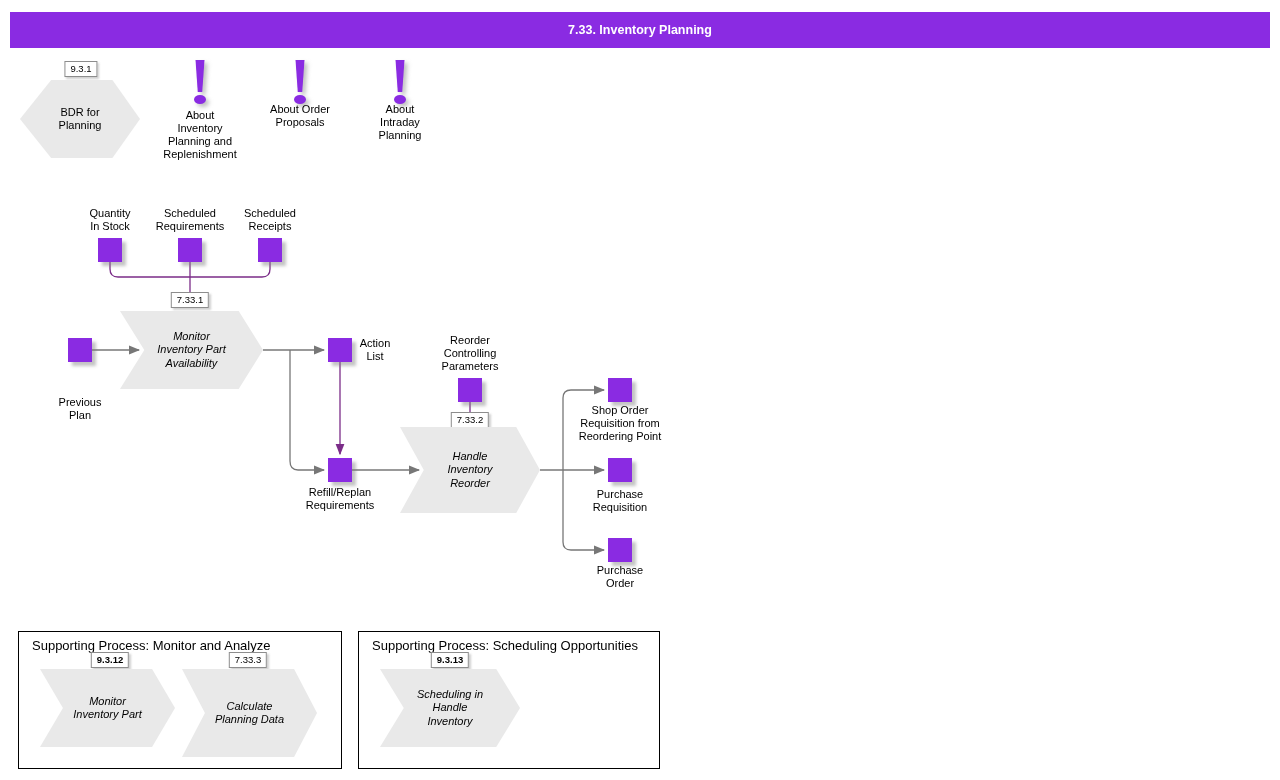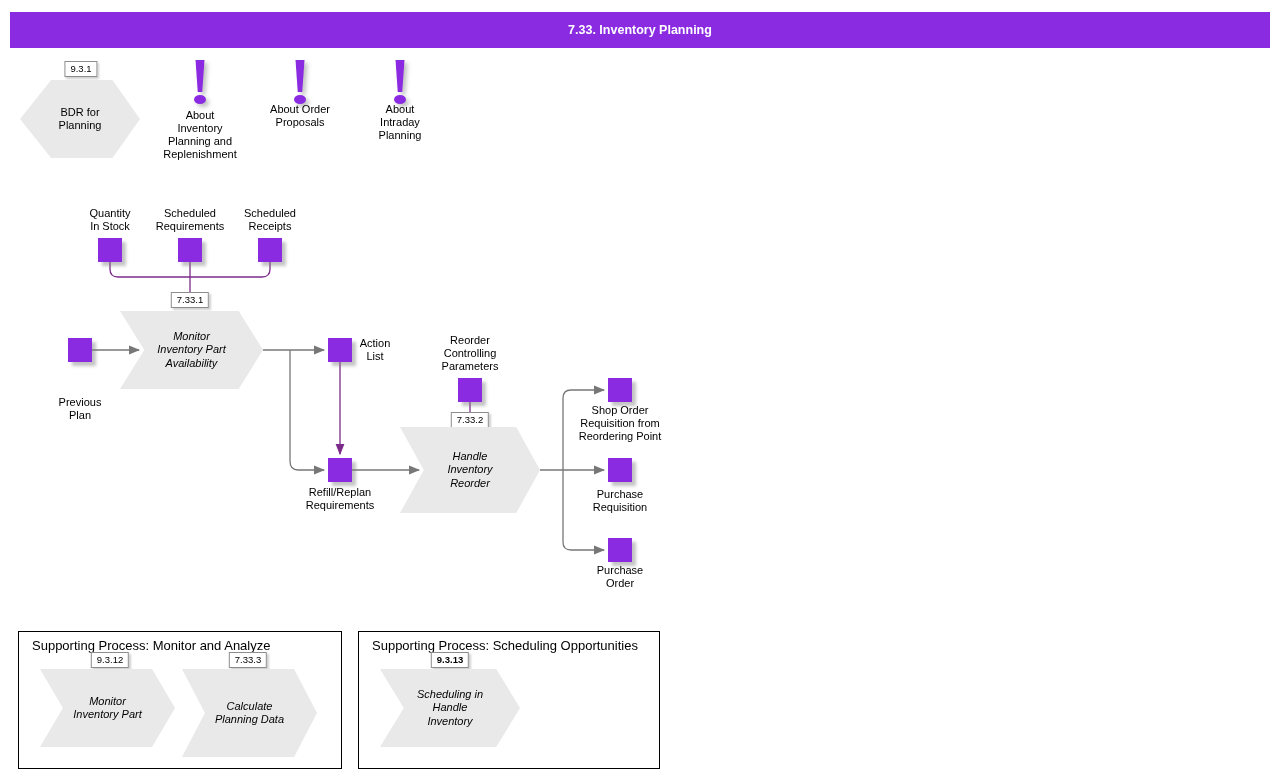--- a/index.html
+++ b/index.html
@@ -158,21 +158,21 @@
 Reordering Point</div>
   <div class="sq" style="left:608px;top:458px;"></div>
   <div class="lbl" style="left:620px;top:488px;">Purchase
 Requisition</div>
   <div class="sq" style="left:608px;top:538px;"></div>
   <div class="lbl" style="left:620px;top:564px;">Purchase
 Order</div>
 
   <div class="frame" style="left:18px;top:631px;width:324px;height:138px;"></div>
   <div class="frame-title" style="left:32px;top:638px;">Supporting Process: Monitor and Analyze</div>
-  <div class="badge" style="left:110px;top:652px;">9.3.12</div>
+  <div class="badge" style="left:110px;top:652px;font-weight:bold;">9.3.12</div>
   <div class="chev" style="left:40px;top:669px;width:135px;height:78px;">
     <div class="shape"></div>
     <div class="clabel">Monitor
 Inventory Part</div>
   </div>
   <div class="badge" style="left:248px;top:652px;">7.33.3</div>
   <div class="chev" style="left:182px;top:669px;width:135px;height:88px;">
     <div class="shape"></div>
     <div class="clabel">Calculate
 Planning Data</div>

